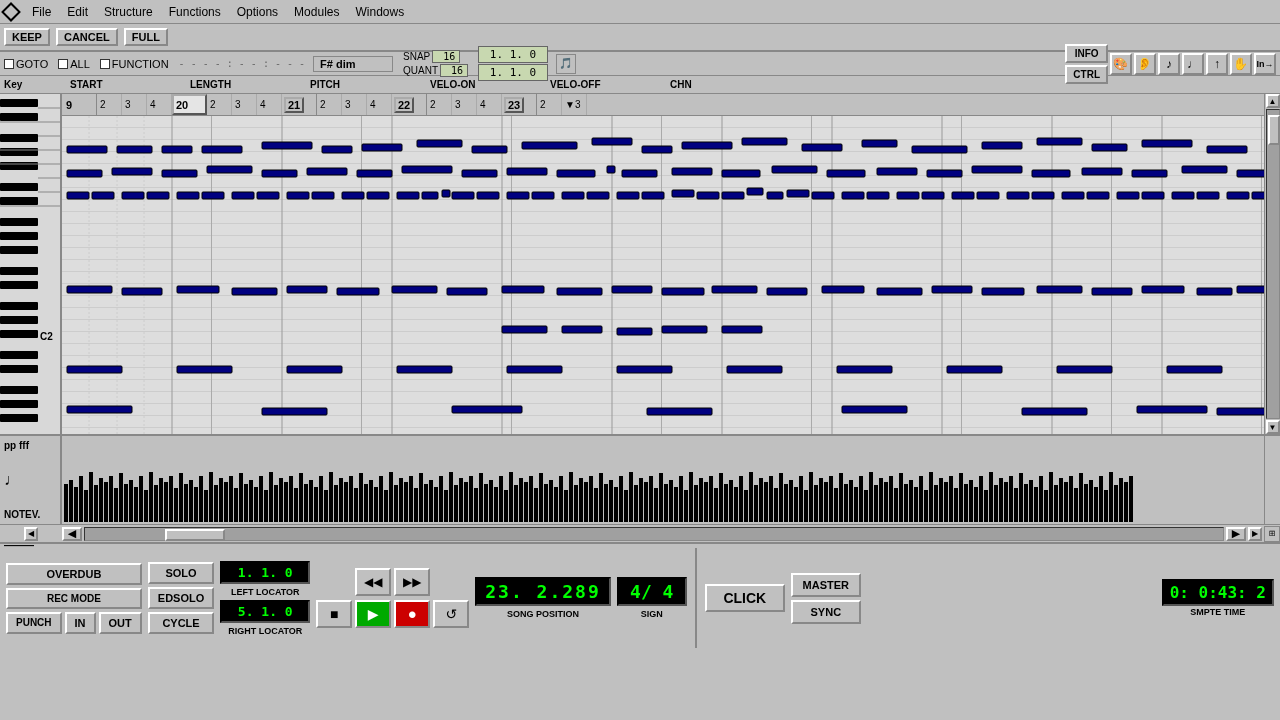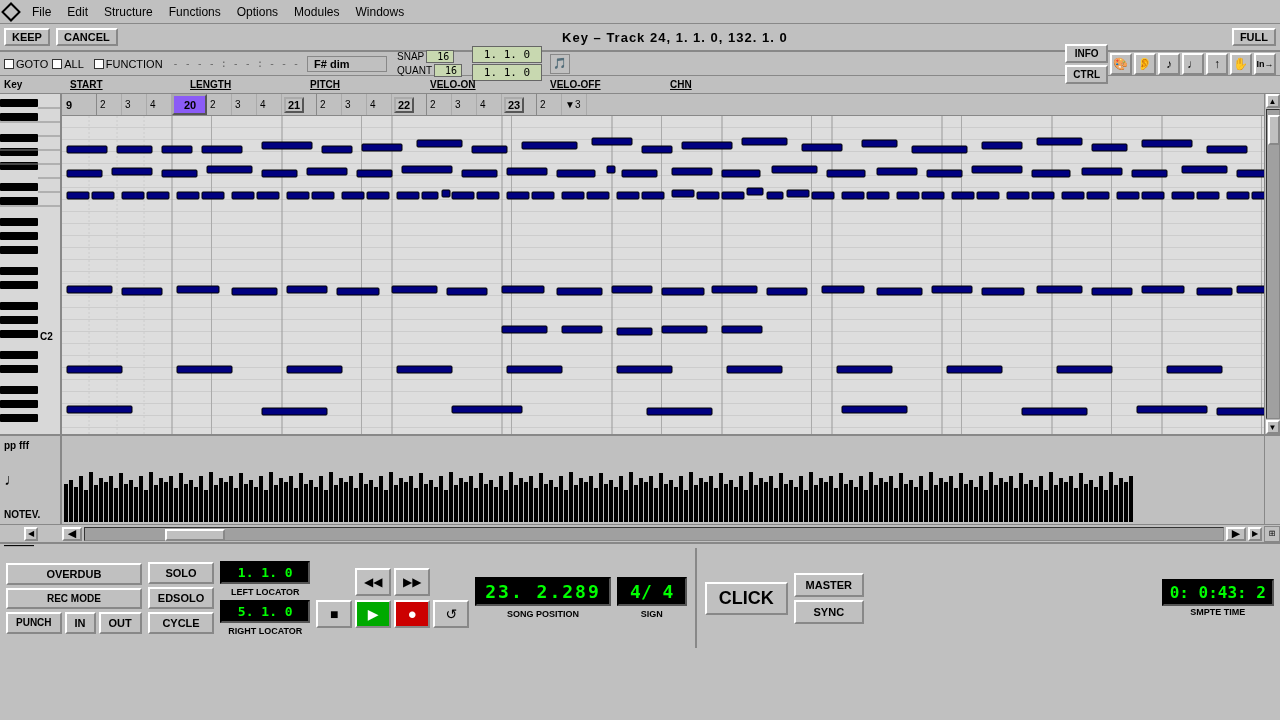--- a/index.html
+++ b/index.html
@@ -129,21 +129,20 @@
       height: 18px;
       background: #c0c0c0;
       border-bottom: 1px solid #888;
       font-size: 10px;
       font-weight: bold;
       align-items: center;
       padding: 0 4px;
     }
     .col-header {
       padding: 0 4px;
-      text-decoration: underline;
     }
 
     
     #piano {
       width: 62px;
       min-width: 62px;
       background: #d0d0d0;
       border-right: 2px solid #888;
       position: relative;
       overflow: hidden;
@@ -419,30 +418,29 @@
   <span class="menu-item">Structure</span>
   <span class="menu-item">Functions</span>
   <span class="menu-item">Options</span>
   <span class="menu-item">Modules</span>
   <span class="menu-item">Windows</span>
 </div>
 
 <div id="top-toolbar">
   <button class="btn-raised">KEEP</button>
   <button class="btn-raised">CANCEL</button>
-  <div class="title-display">Key  –  Track 24,     1. 1.  0,   132. 1.  0</div>
   <button class="btn-raised">FULL</button>
 </div>
 
 <div id="toolbar2">
   <div class="checkbox-item">
     <span class="cb"></span>
     <span>GOTO</span>
   </div>
-  <div class="checkbox-item" style="">
+  <div class="checkbox-item" style="margin-left:6px">
     <span class="cb"></span>
     <span>ALL</span>
   </div>
   <div class="checkbox-item" style="margin-left:6px">
     <span class="cb"></span>
     <span>FUNCTION</span>
   </div>
   <div style="display:flex;align-items:center;gap:3px;margin-left:6px;">
     <span style="font-family:monospace;font-size:10px;color:#666;">- - - - : - - : - - -</span>
   </div>
@@ -535,21 +533,21 @@
     </div>
   </div>
 
   <div style="flex:1;display:flex;flex-direction:column;overflow:hidden;">
 
     <div id="measure-ruler" style="height:22px;display:flex;background:#c0c0c0;border-bottom:1px solid #888;overflow:hidden;font-size:11px;font-weight:bold;">
       <span style="min-width:35px;border-right:1px solid #888;display:flex;align-items:center;padding-left:4px;">9</span>
       <span style="min-width:25px;border-right:1px solid #aaa;display:flex;align-items:center;padding-left:3px;font-weight:normal;font-size:10px;">2</span>
       <span style="min-width:25px;border-right:1px solid #aaa;display:flex;align-items:center;padding-left:3px;font-weight:normal;font-size:10px;">3</span>
       <span style="min-width:25px;border-right:1px solid #aaa;display:flex;align-items:center;padding-left:3px;font-weight:normal;font-size:10px;">4</span>
-      <span style="min-width:35px;border-right:1px solid #888;display:flex;align-items:center;padding-left:10px;background:#8b5cf6;border:2px outset #aaa;">20</span>
+      <span style="min-width:35px;border-right:1px solid #888;display:flex;align-items:center;padding-left:2px;background:#e5e5e5;border:2px outset #aaa;">20</span>
       <span style="min-width:25px;border-right:1px solid #aaa;display:flex;align-items:center;padding-left:3px;font-weight:normal;font-size:10px;">2</span>
       <span style="min-width:25px;border-right:1px solid #aaa;display:flex;align-items:center;padding-left:3px;font-weight:normal;font-size:10px;">3</span>
       <span style="min-width:25px;border-right:1px solid #aaa;display:flex;align-items:center;padding-left:3px;font-weight:normal;font-size:10px;">4</span>
       <span style="min-width:35px;border-right:1px solid #888;display:flex;align-items:center;padding-left:2px;">
           <span style="background:#c0c0c0;border:2px outset #aaa;padding:0 2px;">21</span>
         </span>
       <span style="min-width:25px;border-right:1px solid #aaa;display:flex;align-items:center;padding-left:3px;font-weight:normal;font-size:10px;">2</span>
       <span style="min-width:25px;border-right:1px solid #aaa;display:flex;align-items:center;padding-left:3px;font-weight:normal;font-size:10px;">3</span>
       <span style="min-width:25px;border-right:1px solid #aaa;display:flex;align-items:center;padding-left:3px;font-weight:normal;font-size:10px;">4</span>
       <span style="min-width:35px;border-right:1px solid #888;display:flex;align-items:center;padding-left:2px;">
@@ -1030,21 +1028,21 @@
   </div>
 
   <div style="display:flex;flex-direction:column;gap:3px;">
     <div class="sign-display" style="font-size:18px;min-width:70px;">4/ 4</div>
     <div class="transport-label">SIGN</div>
   </div>
 
   <div class="sep-line"></div>
 
   <div style="display:flex;flex-direction:column;align-items:center;gap:3px;">
-    <button class="click-btn" style="font-size:18px;font-weight:bold;">CLICK</button>
+    <button class="click-btn" style="font-size:14px;font-weight:bold;">CLICK</button>
   </div>
 
   <div style="display:flex;flex-direction:column;gap:3px;">
     <button class="master-btn">MASTER</button>
     <button class="sync-btn">SYNC</button>
   </div>
 
   <div style="display:flex;flex-direction:column;gap:20px;margin-left:auto;">
     <div style="display:flex;flex-direction:column;gap:1px;">
       <div class="smpte-display" style="font-size:16px;">0:  0:43: 2</div>

